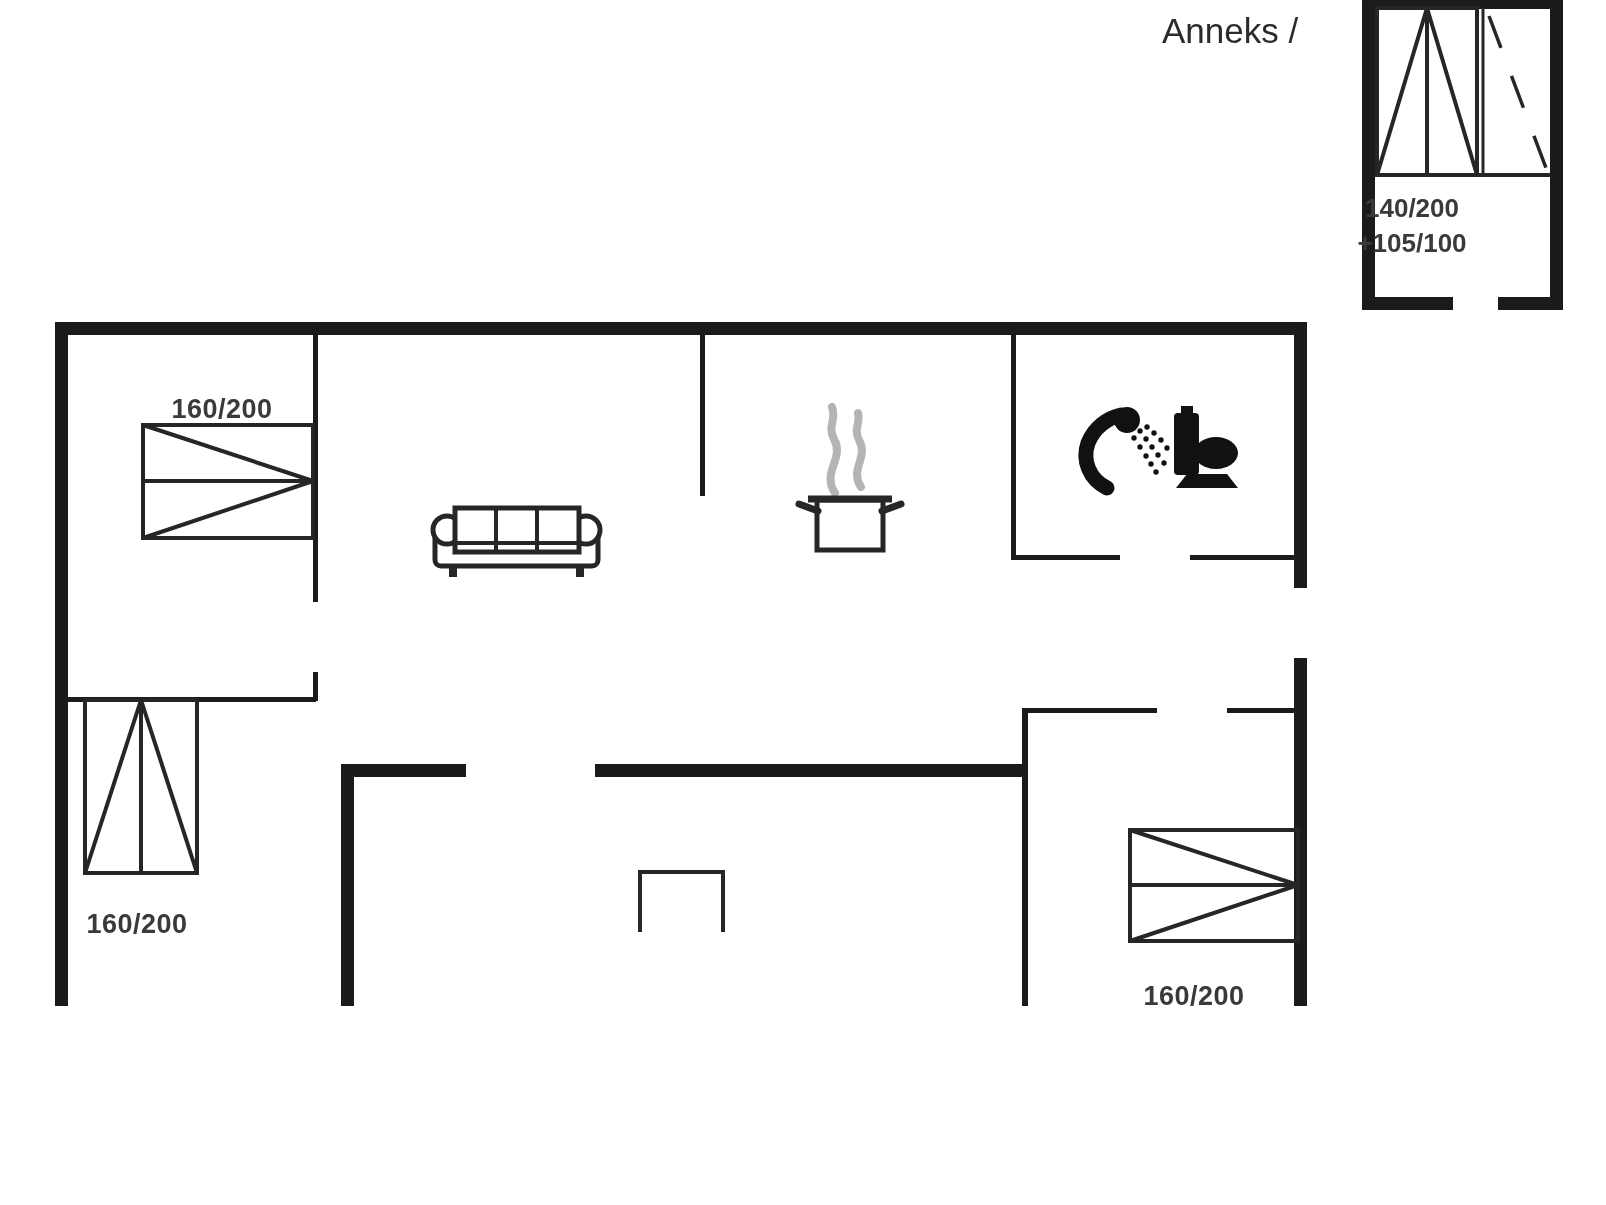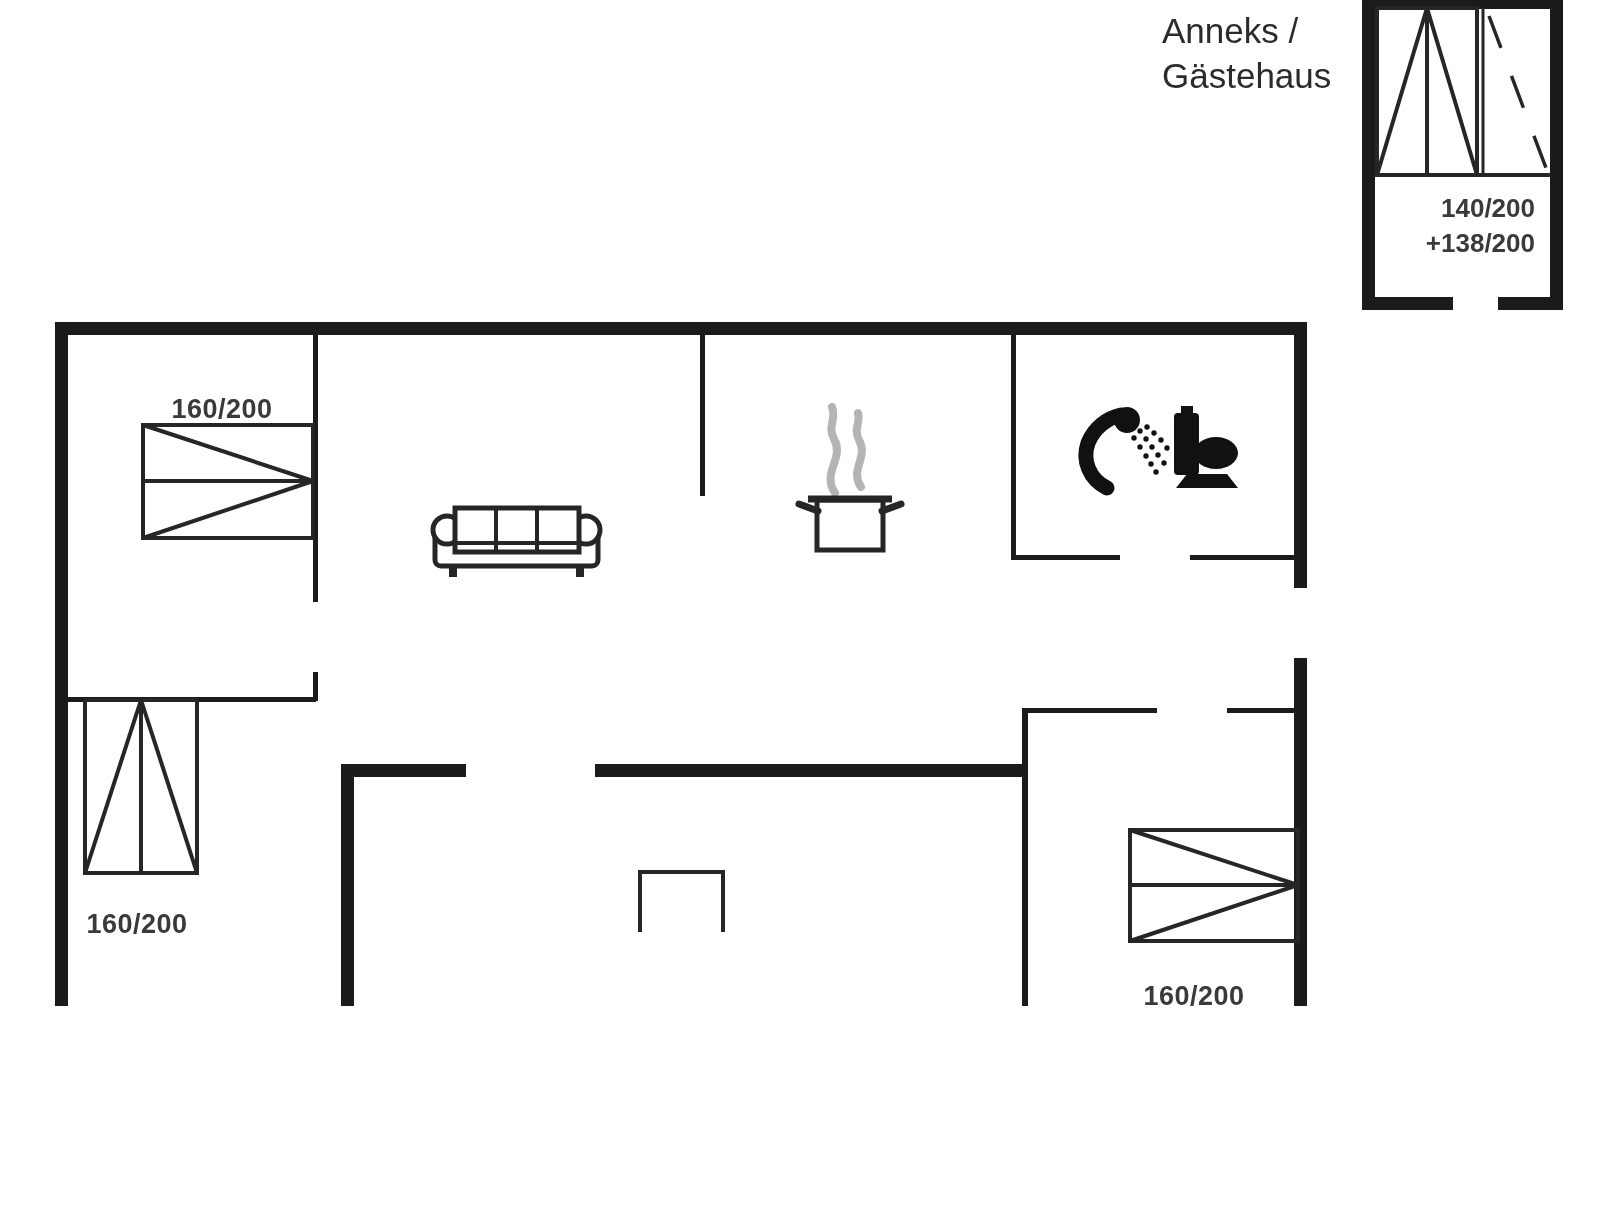--- a/index.html
+++ b/index.html
@@ -28,26 +28,25 @@
   .annex-title{
     left:1162px;top:8px;
     width:220px;
     font-size:35px;
     line-height:45px;
     color:#2b2b2b;
     text-align:left;
     font-weight:normal;
   }
   .annex-bed-label{
-    left:1385px;top:191px;
+    left:1337px;top:191px;
     width:150px;
     font-size:26px;
     line-height:35px;
     font-weight:bold;
-    text-align:right;
   }
 </style>
 </head>
 <body>
 
 <div id="stage">
 
   <svg id="plan-svg" width="1606" height="1205" viewBox="0 0 1606 1205">
 
     <g fill="#1b1b1b">
@@ -175,26 +174,25 @@
       <line x1="353" y1="1199" x2="1022" y2="1199"></line>
     </g>
     <g stroke="#262626" stroke-width="3.5">
       <line x1="643" y1="1085" x2="643" y2="1143"></line>
       <line x1="722" y1="1085" x2="722" y2="1143"></line>
     </g>
   </svg>
 
   <div class="lbl annex-title">
     <div>Anneks /</div>
-    <div>Gästehaus</div>
   </div>
 
   <div class="lbl annex-bed-label">
     <div>140/200</div>
-    <div>+138/200</div>
+    <div>+105/100</div>
   </div>
 
   <div class="lbl bed-size" style="left:157px;top:374px;">160/200</div>
 
   <div class="lbl bed-size" style="left:72px;top:889px;">160/200</div>
 
   <div class="lbl bed-size" style="left:1129px;top:961px;">160/200</div>
 
 </div>
 

